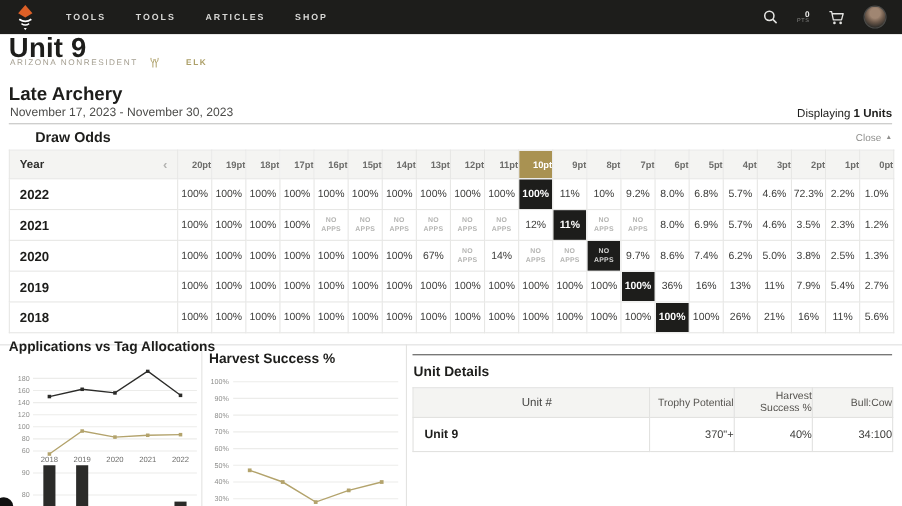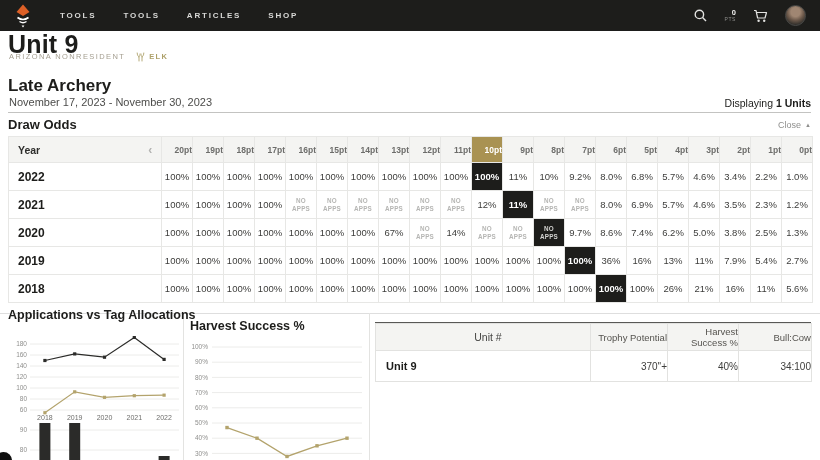--- a/index.html
+++ b/index.html
@@ -19,32 +19,32 @@
   .pts .l { font-size:5px; color:#8d8d8b; letter-spacing:.6px; margin-top:1px; }
   .avatar { width:21px; height:21px; border-radius:50%;
     background:radial-gradient(circle at 50% 32%, #a08672 0 28%, #6b584a 52%, #33302c 78%);
     border:1px solid #4a4a48; cursor:pointer; }
 
   
   .unit-title { position:absolute; left:8px; top:30px; font-size:25px; font-weight:800; letter-spacing:.2px; }
   .unit-sub { position:absolute; left:9px; top:51px; display:flex; align-items:center; gap:10px; }
   .unit-sub .loc { font-size:7.5px; font-weight:400; letter-spacing:1.4px; color:#a49e90; }
   .species { display:flex; align-items:center; gap:3px; }
-  .species .txt { font-size:7.5px; font-weight:700; letter-spacing:1.4px; color:#ada069; }
+  .species .txt { font-size:7.5px; font-weight:700; letter-spacing:1.4px; color:#ada069;margin-left:20px; }
 
   
   .hunt-title { position:absolute; left:8px; top:76px; font-size:17px; font-weight:800; }
   .hunt-dates { position:absolute; left:9px; top:96px; font-size:11px; color:#4c4c4a; }
   .displaying { position:absolute; right:9px; top:97px; font-size:10.5px; color:#1d1d1b; }
   .displaying .b { font-weight:700; }
   .hr1 { position:absolute; left:8px; top:112px; width:803px; border-top:1px solid #c3c3c1; }
 
   
   .odds-bar { position:absolute; left:8px; top:117px; width:803px; display:flex; align-items:center; }
-  .odds-title { font-size:13px; font-weight:800; }
+  .odds-title { font-size:13px; font-weight:800;margin-left:24px; }
   .close-btn { margin-left:auto; font-size:9px; color:#8f8f8d; cursor:pointer; display:flex; align-items:center; gap:4px; }
   .close-btn .caret { font-size:6px; color:#8f8f8d; }
 
   
   .odds-wrap { position:absolute; left:8px; top:136px; }
   table.odds { border-collapse:collapse; table-layout:fixed; width:804px; }
   .odds th, .odds td { border:1px solid #e7e7e5; text-align:center; padding:0; overflow:hidden; white-space:nowrap; }
   .odds thead th { background:#f4f4f2; height:26px; font-size:8.5px; color:#6d6d6b; font-weight:600;text-align:right; }
   .odds thead th.hl-col { background:#a99252; color:#fff; font-weight:700; }
   .odds thead th.year-th { text-align:left; padding:0 9px;margin-top:48px; }
@@ -222,21 +222,21 @@
           <td class="">100%</td>
           <td class="">100%</td>
           <td class="hl">100%</td>
           <td class="">11%</td>
           <td class="">10%</td>
           <td class="">9.2%</td>
           <td class="">8.0%</td>
           <td class="">6.8%</td>
           <td class="">5.7%</td>
           <td class="">4.6%</td>
-          <td class="">3.4%</td>
+          <td class="">72.3%</td>
           <td class="">2.2%</td>
           <td class="">1.0%</td>
         </tr>
         <tr>
           <th>2021</th>
           <td class="">100%</td>
           <td class="">100%</td>
           <td class="">100%</td>
           <td class="">100%</td>
           <td class="noapps">NO<br>APPS</td>
@@ -401,20 +401,21 @@
     <text x="24" y="117.60000000000001" font-size="6.5" fill="#8f8f8d" text-anchor="end" font-family="&quot;Liberation Sans&quot;, sans-serif">30%</text>
     <polyline points="43,89.56 73,100.2 103,118.44 133,107.8 163,100.2" fill="none" stroke="#b3a36c" stroke-width="1.3"></polyline>
     <rect x="41.3" y="87.86" width="3.4" height="3.4" fill="#b3a36c"></rect>
     <rect x="71.3" y="98.5" width="3.4" height="3.4" fill="#b3a36c"></rect>
     <rect x="101.3" y="116.74" width="3.4" height="3.4" fill="#b3a36c"></rect>
     <rect x="131.3" y="106.1" width="3.4" height="3.4" fill="#b3a36c"></rect>
     <rect x="161.3" y="98.5" width="3.4" height="3.4" fill="#b3a36c"></rect>
   </svg>
 
 <div class="details-col">
+  <div class="details-title">Unit Details</div>
   <table class="details">
     <colgroup>
         <col style="width:215px">
         <col style="width:77px">
         <col style="width:71px">
         <col style="width:73px">
       </colgroup>
     <thead>
       <tr>
         <th class="first">Unit #</th>

